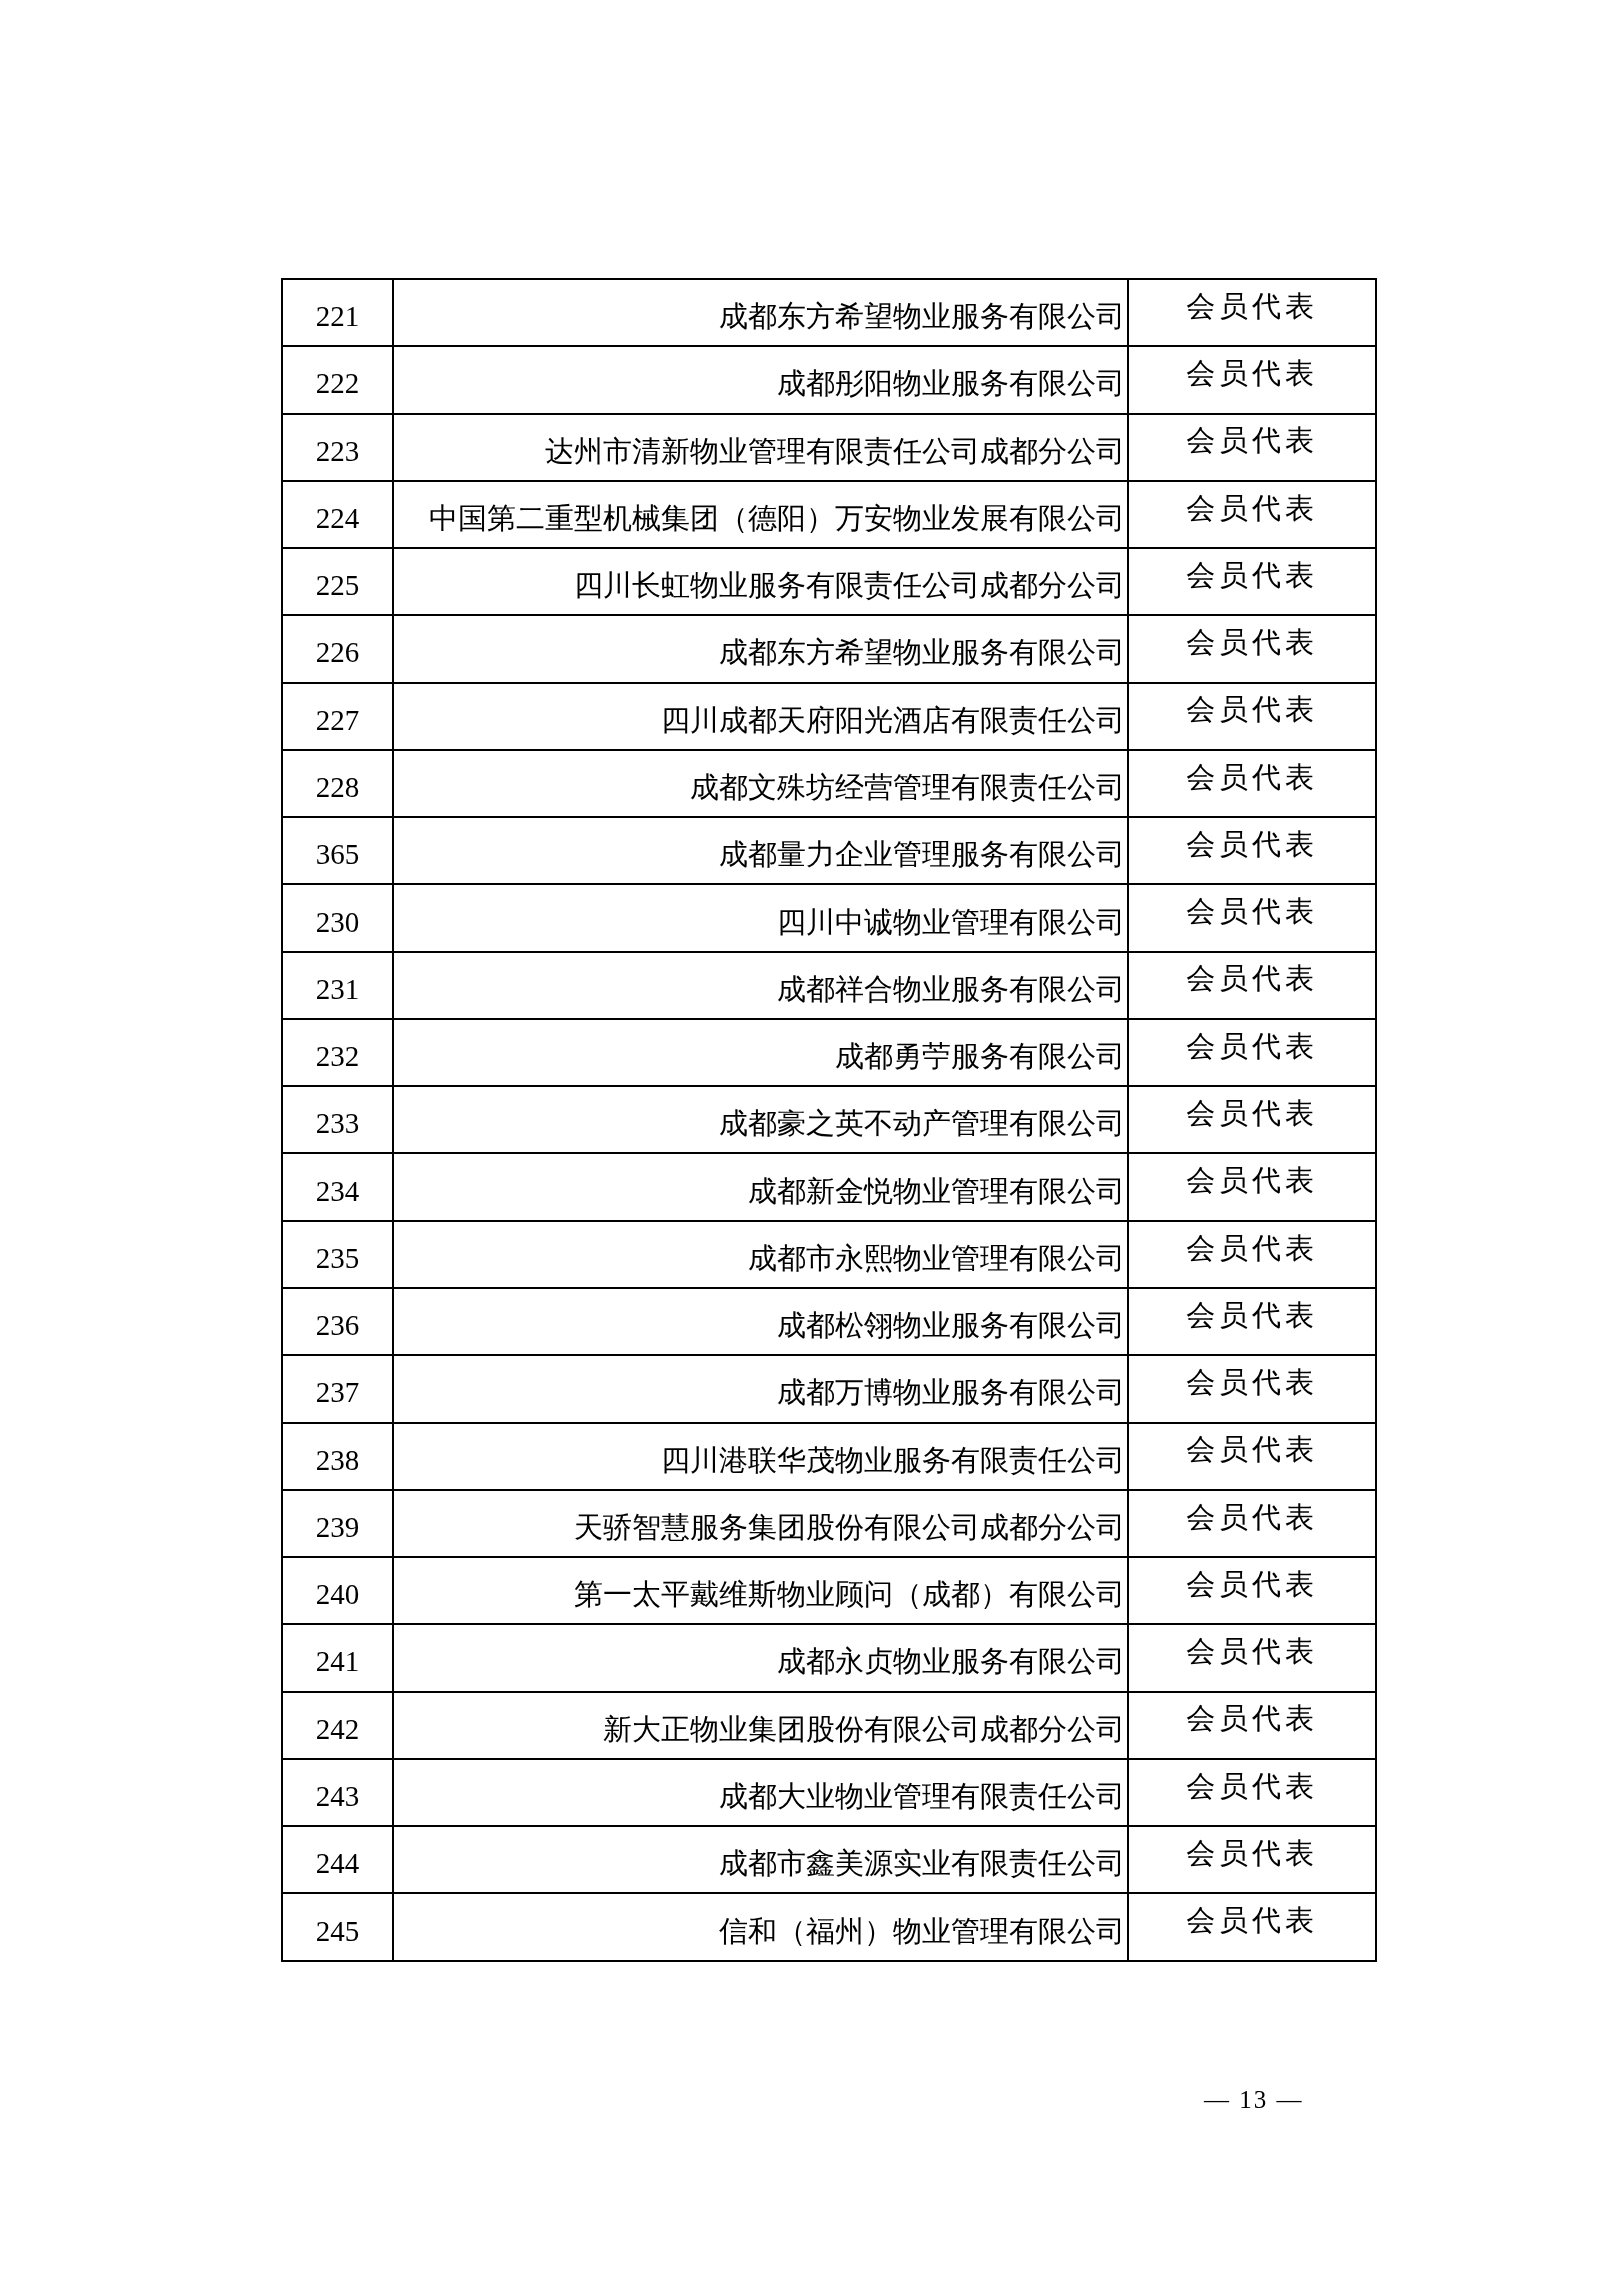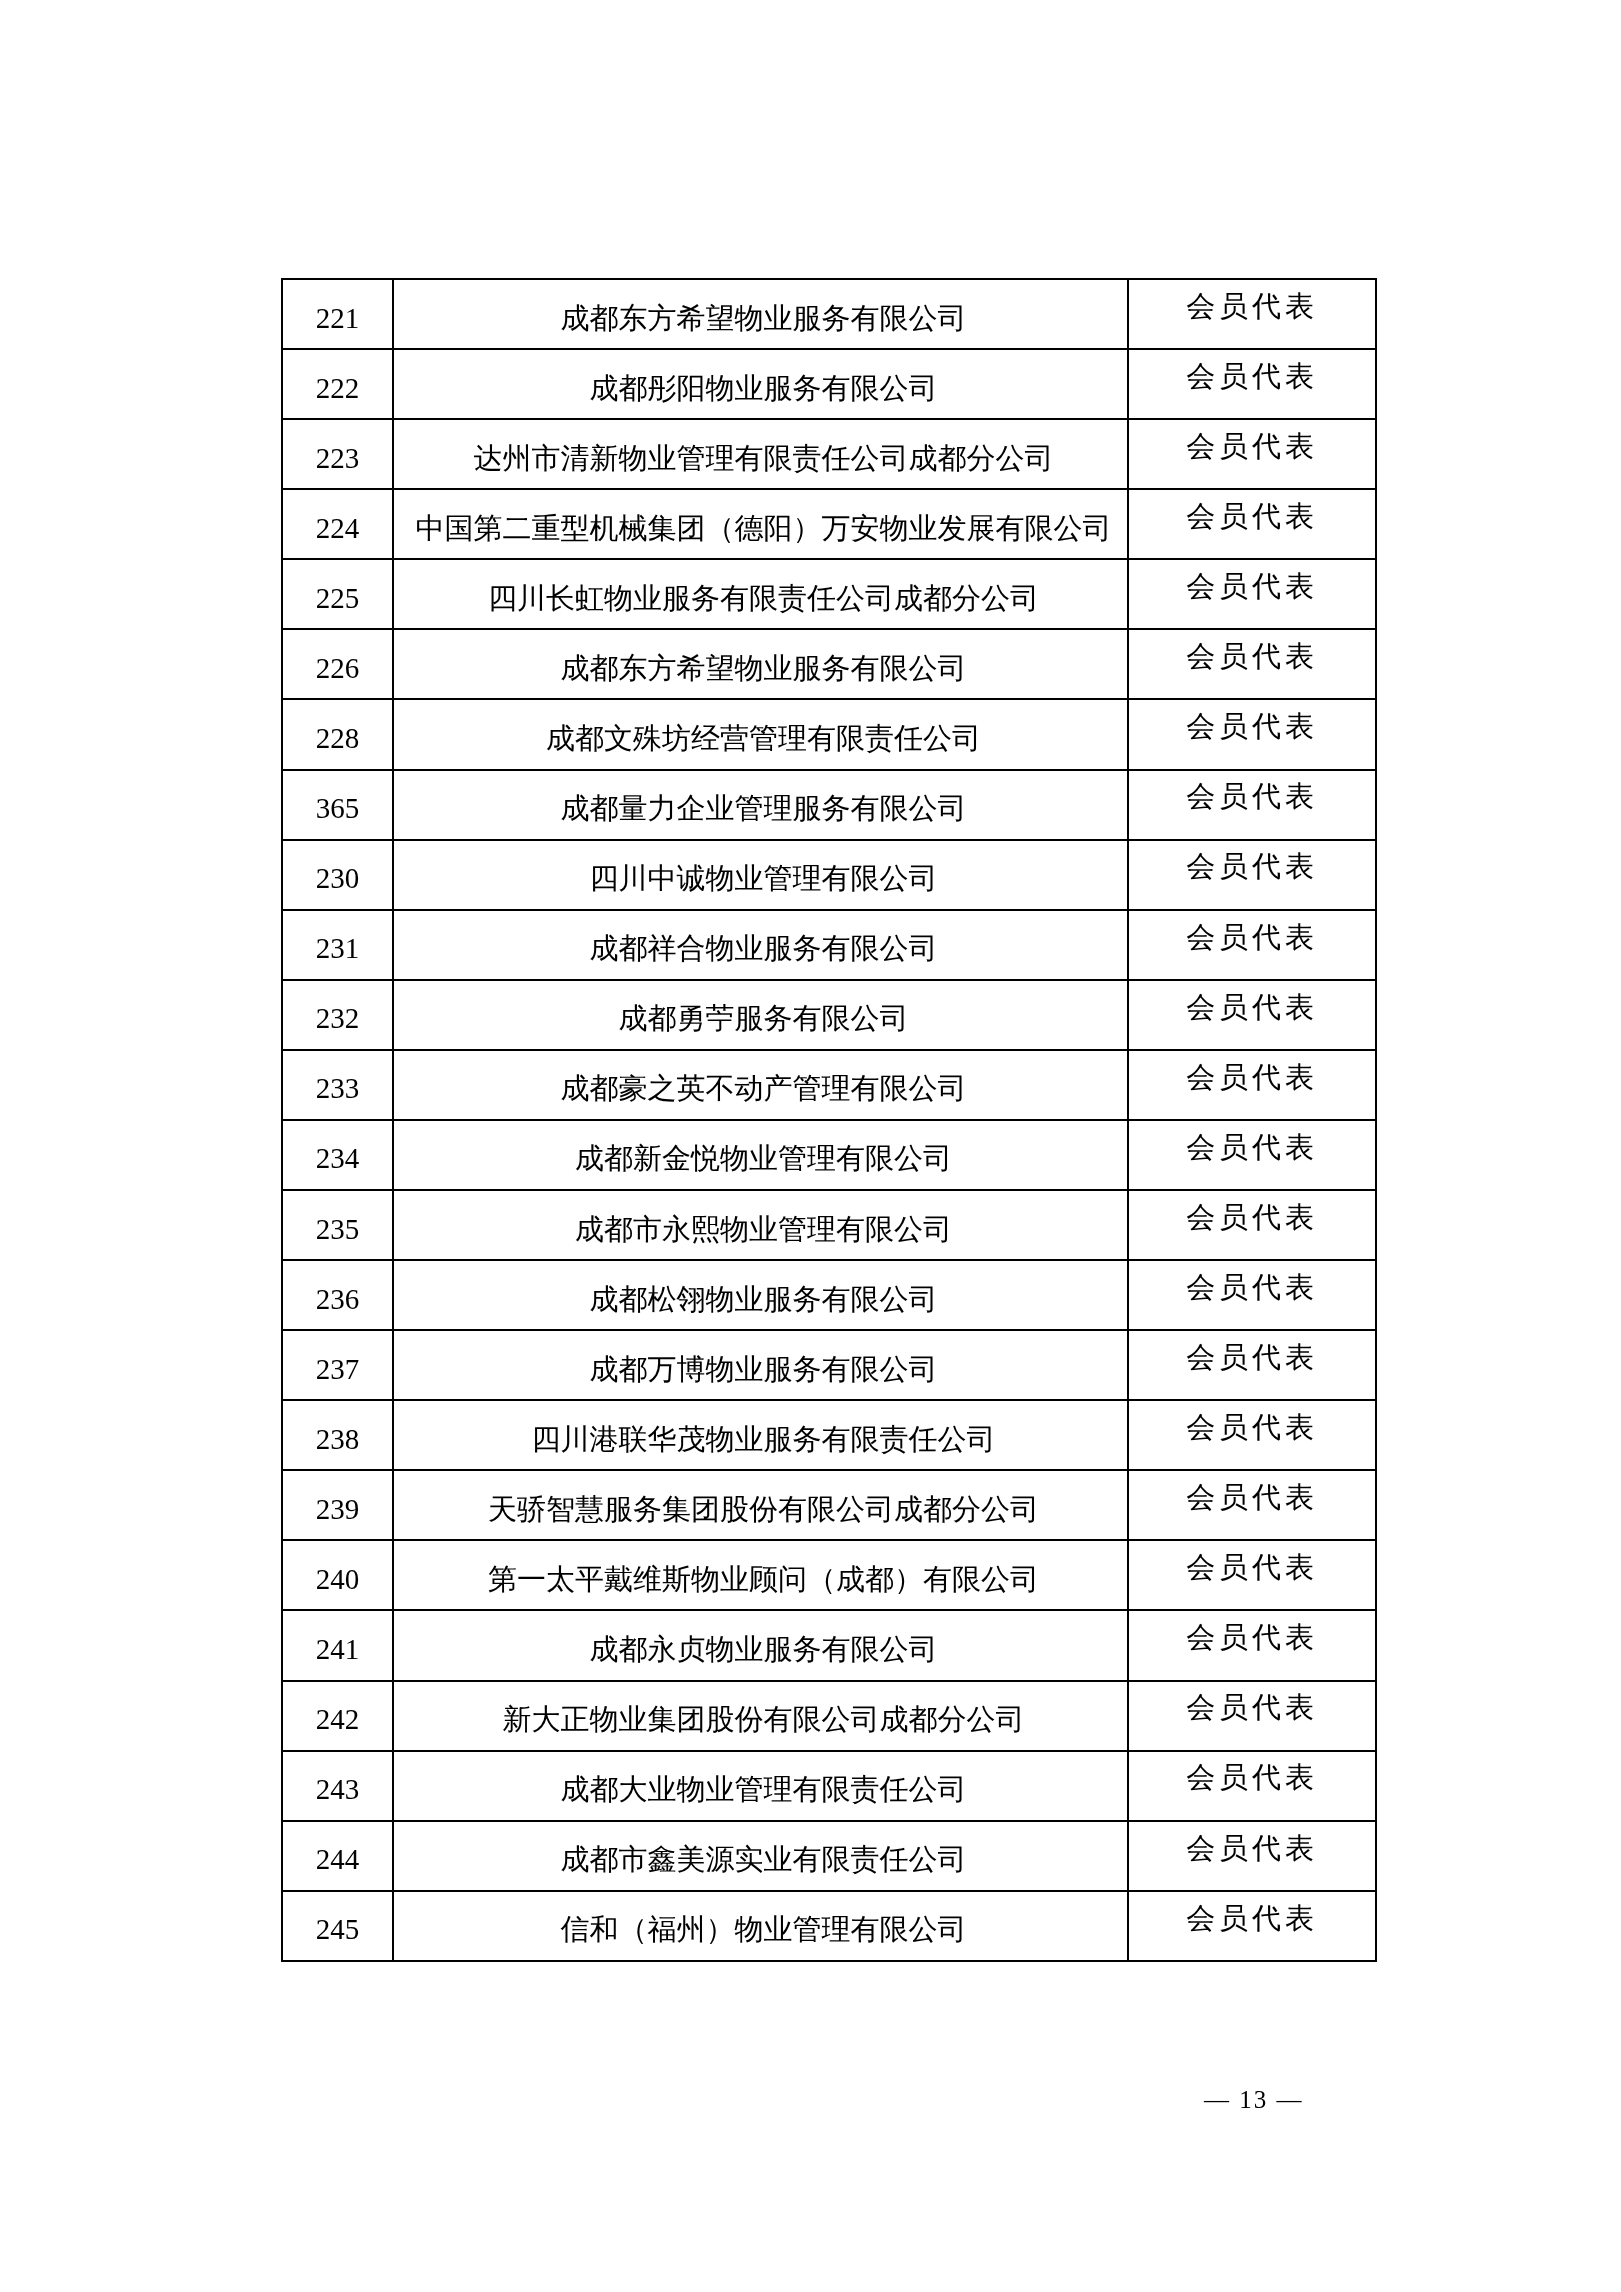--- a/index.html
+++ b/index.html
@@ -32,21 +32,21 @@
     overflow: hidden;
   }
   .member-table td.cell-no {
     text-align: center;
     vertical-align: middle;
     padding-top: 7.8px;
     font-family: "Liberation Serif", "DejaVu Serif", serif;
     border-radius: 11px;
   }
   .member-table td.cell-name {
-    text-align: center;
+    text-align: right;
     vertical-align: middle;
     padding: 7.8px 2px 0 7.8px;
     white-space: nowrap;
     margin-left: 23px;
   }
   .member-table td.cell-rep {
     text-align: center;
     vertical-align: top;
     padding-top: 8.8px;
     letter-spacing: 3.9px;
@@ -97,20 +97,25 @@
           <td class="cell-no">225</td>
           <td class="cell-name">四川长虹物业服务有限责任公司成都分公司</td>
           <td class="cell-rep">会员代表</td>
         </tr>
         <tr>
           <td class="cell-no">226</td>
           <td class="cell-name">成都东方希望物业服务有限公司</td>
           <td class="cell-rep">会员代表</td>
         </tr>
         <tr>
+          <td class="cell-no">227</td>
+          <td class="cell-name">四川成都天府阳光酒店有限责任公司</td>
+          <td class="cell-rep">会员代表</td>
+        </tr>
+        <tr>
           <td class="cell-no">228</td>
           <td class="cell-name">成都文殊坊经营管理有限责任公司</td>
           <td class="cell-rep">会员代表</td>
         </tr>
         <tr>
           <td class="cell-no">365</td>
           <td class="cell-name">成都量力企业管理服务有限公司</td>
           <td class="cell-rep">会员代表</td>
         </tr>
         <tr>

